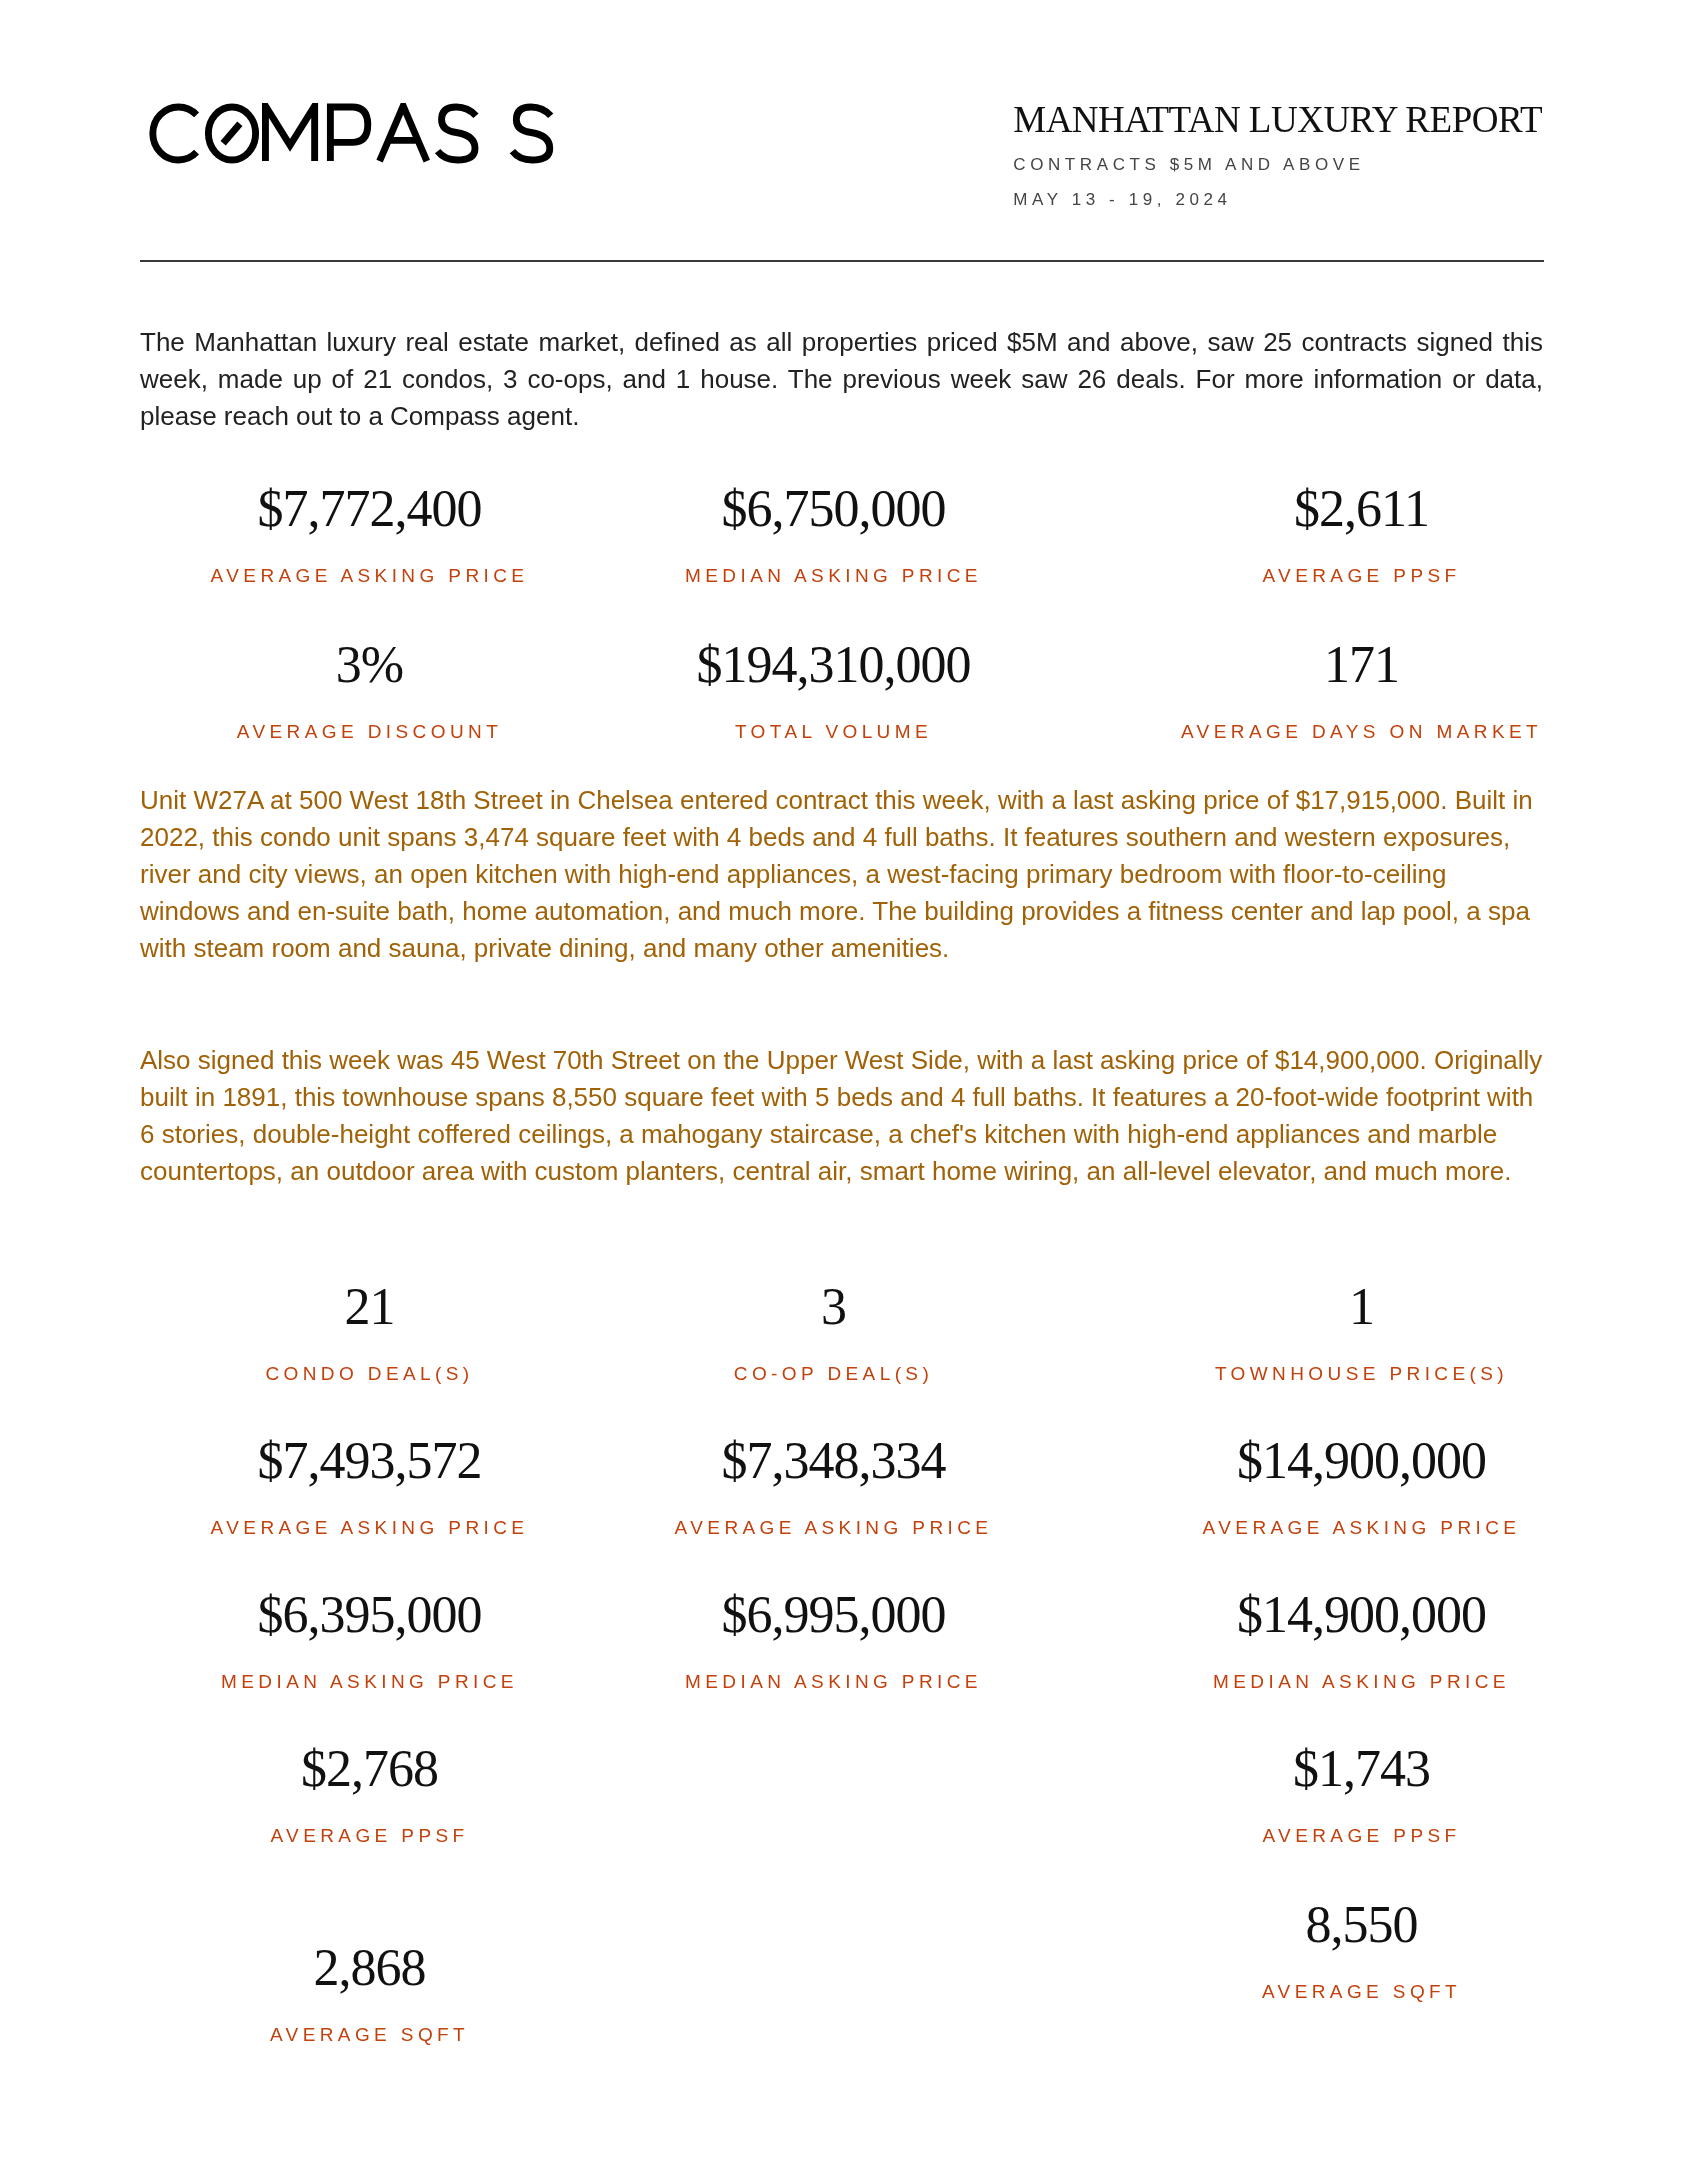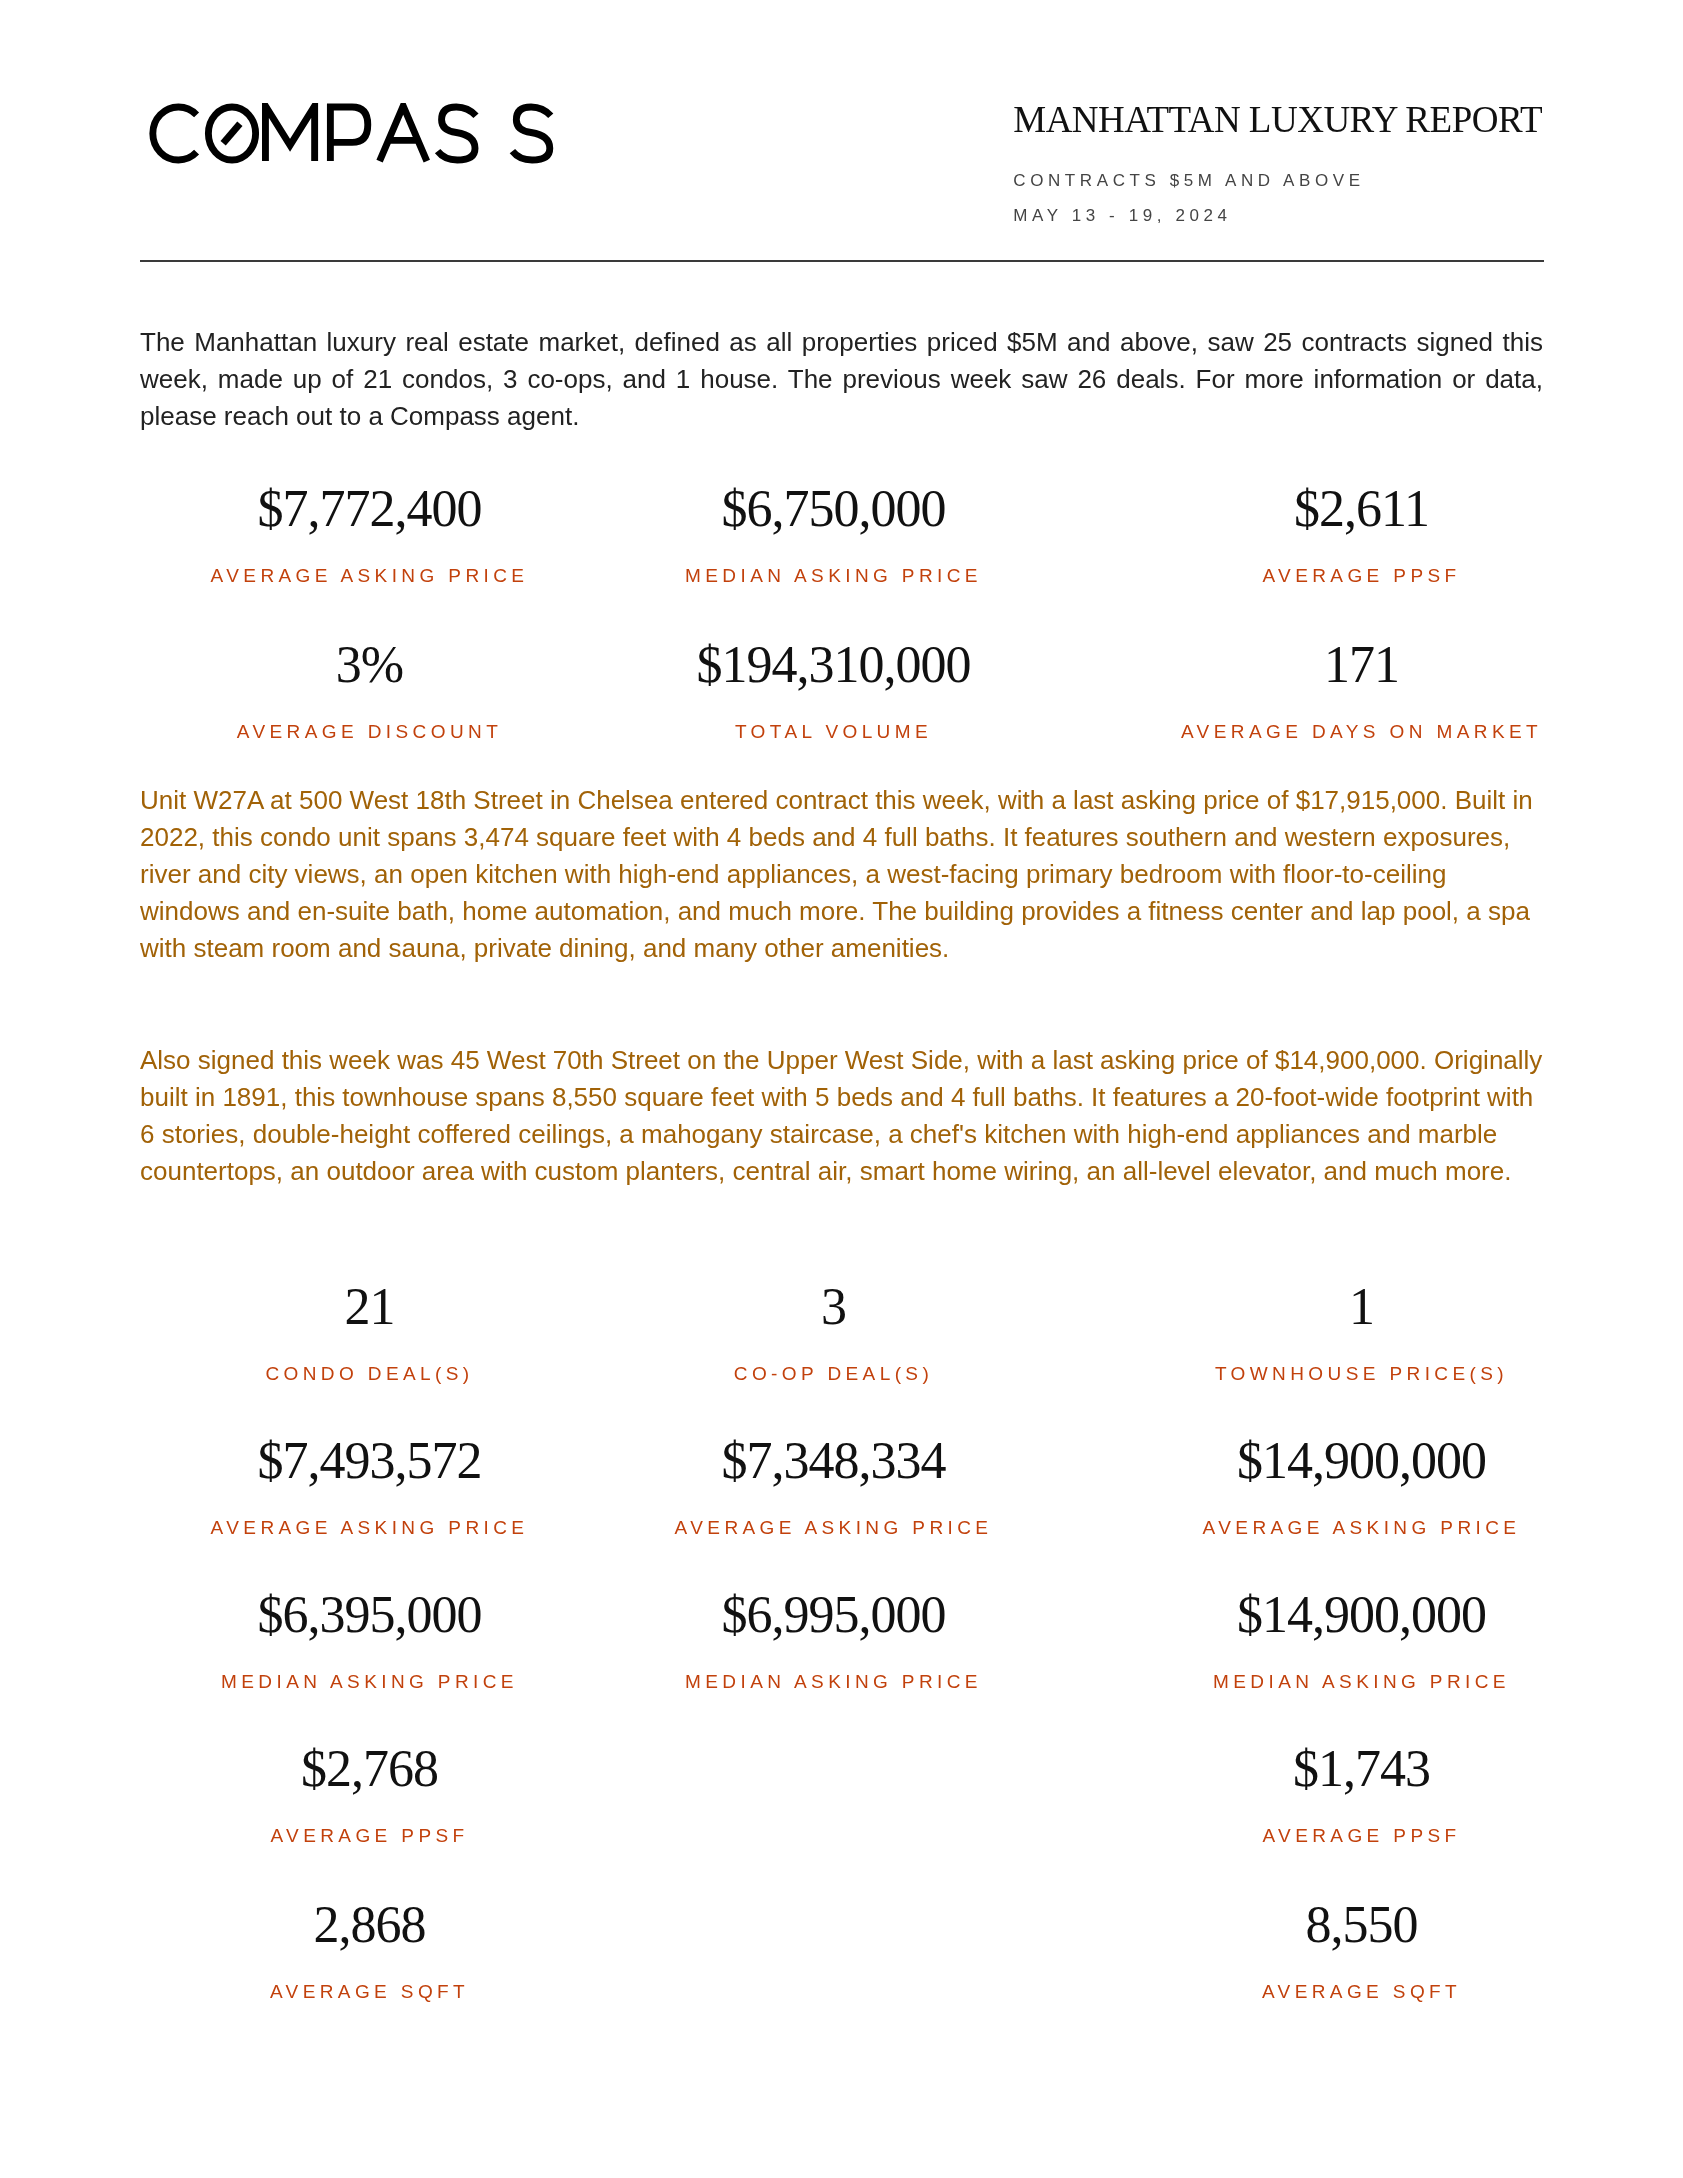--- a/index.html
+++ b/index.html
@@ -1,21 +1,21 @@
 <!DOCTYPE html>
 <html><head>
 <meta charset="utf-8">
 <style>
   html, body { margin: 0; padding: 0; background: #ffffff; }
   body { width: 1683px; height: 2178px; position: relative; overflow: hidden; font-family: "Liberation Sans", sans-serif; color: #1a1a1a; }
   .logo { position: absolute; left: 144px; top: 103px; width: 420px; height: 61px; }
   .title-block { position: absolute; right: 141px; top: 97px; text-align: left; }
   .report-title { font-family: "Liberation Serif", serif; font-size: 37px; letter-spacing: -0.5px; color: #111; line-height: 46px; }
   .report-sub { font-family: "Liberation Sans", sans-serif; font-size: 17px; letter-spacing: 4.6px; color: #444; line-height: 20px; margin-right: -4px; }
-  .report-sub.s1 { margin-top: 28px; }
+  .report-sub.s1 { margin-top: 12px; }
   .report-sub.s2 { margin-top: 15px; }
   .rule { position: absolute; left: 140px; width: 1404px; top: 260px; height: 2px; background: #3a3a3a; }
   .intro { position: absolute; left: 140px; width: 1403px; top: 324px; font-size: 26px; line-height: 37px; text-align: justify; color: #222; }
   .para { position: absolute; left: 140px; width: 1406px; font-size: 26px; line-height: 37px; color: #a16207; }
   .para.p1 { top: 782px; }
   .para.p2 { top: 1042px; }
   .stat { position: absolute; width: 455px; text-align: center; }
   .stat .val { font-family: "Liberation Serif", serif; font-size: 52px; line-height: 59px; color: #111; letter-spacing: -1px; }
   .stat .lbl { font-family: "Liberation Sans", sans-serif; font-size: 19px; letter-spacing: 4.4px; color: #c2410c; line-height: 22px; margin-top: 27px; }
   .c1 { left: 142px; } .c2 { left: 606px; } .c3 { left: 1134px; }
@@ -90,21 +90,21 @@
   <div class="lbl">AVERAGE ASKING PRICE</div>
 </div>
 <div class="stat c1" style="top:1585px">
   <div class="val">$6,395,000</div>
   <div class="lbl">MEDIAN ASKING PRICE</div>
 </div>
 <div class="stat c1" style="top:1739px">
   <div class="val">$2,768</div>
   <div class="lbl">AVERAGE PPSF</div>
 </div>
-<div class="stat c1" style="top:1895px">
+<div class="stat c1" style="top:1938px">
   <div class="val">2,868</div>
   <div class="lbl">AVERAGE SQFT</div>
 </div>
 
 <div class="stat c2" style="top:1277px">
   <div class="val">3</div>
   <div class="lbl">CO-OP DEAL(S)</div>
 </div>
 <div class="stat c2" style="top:1431px">
   <div class="val">$7,348,334</div>

